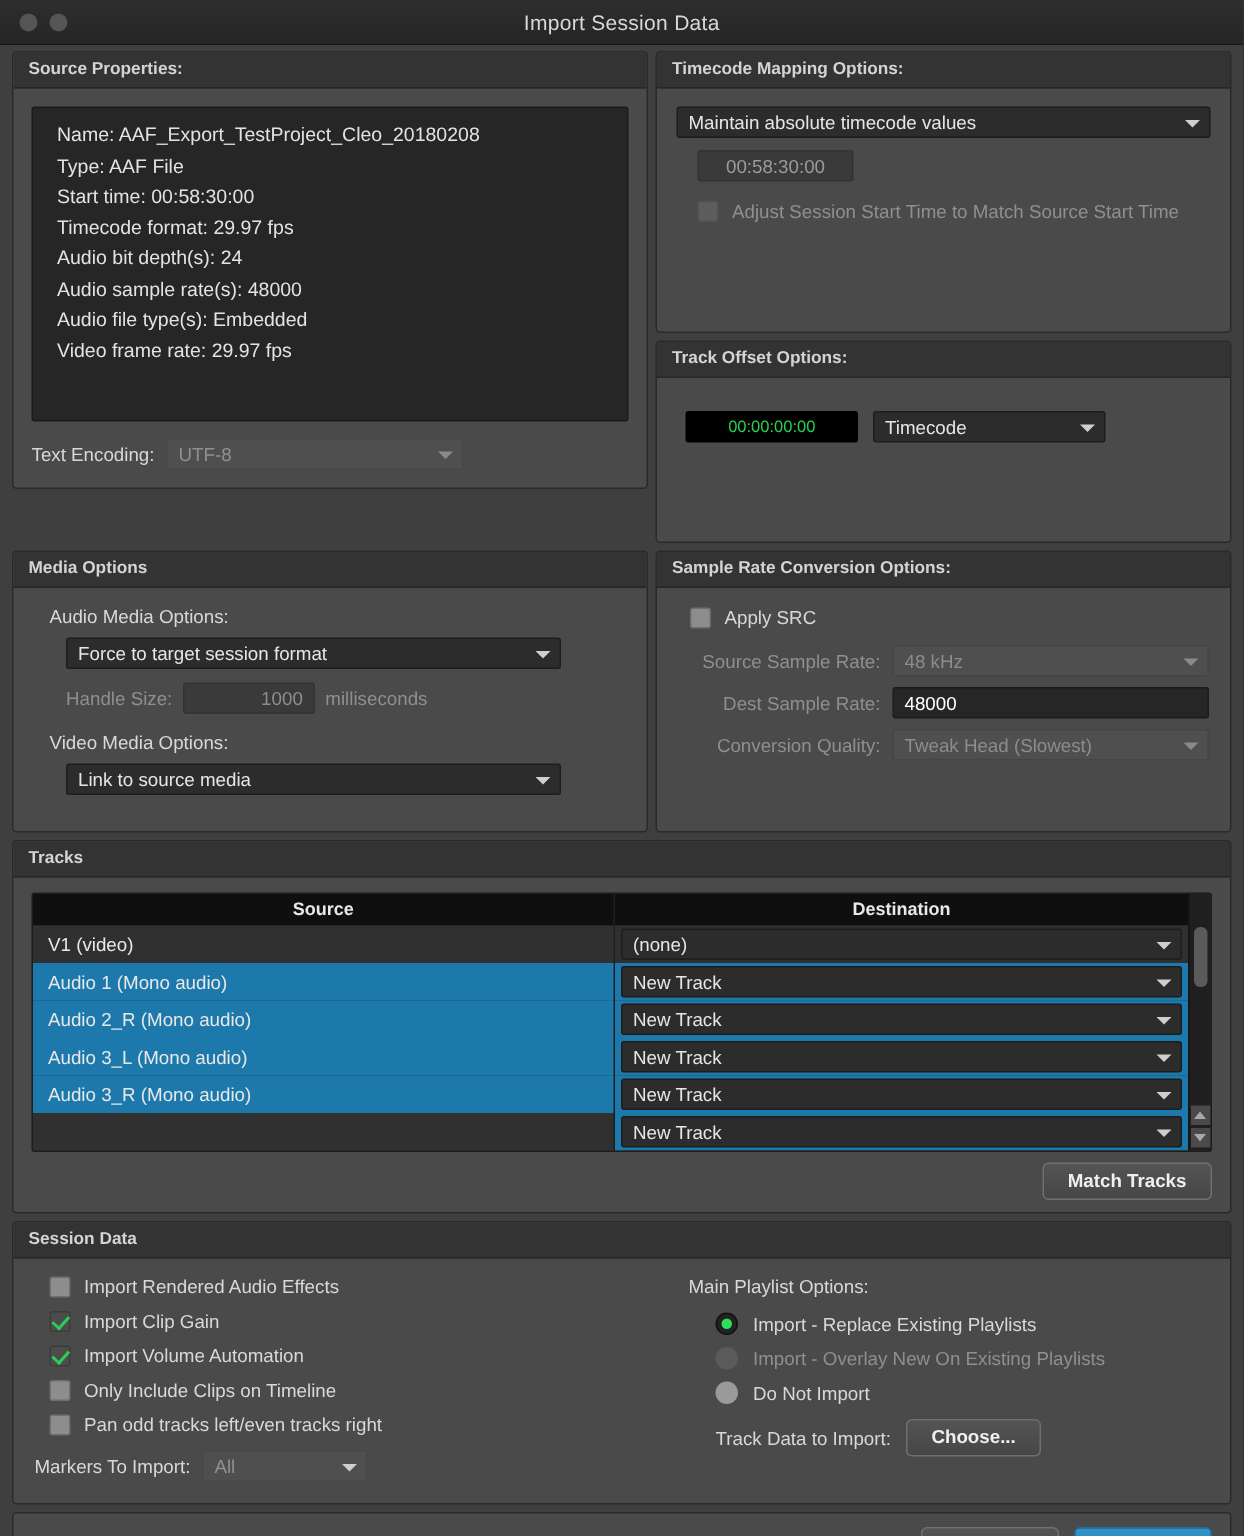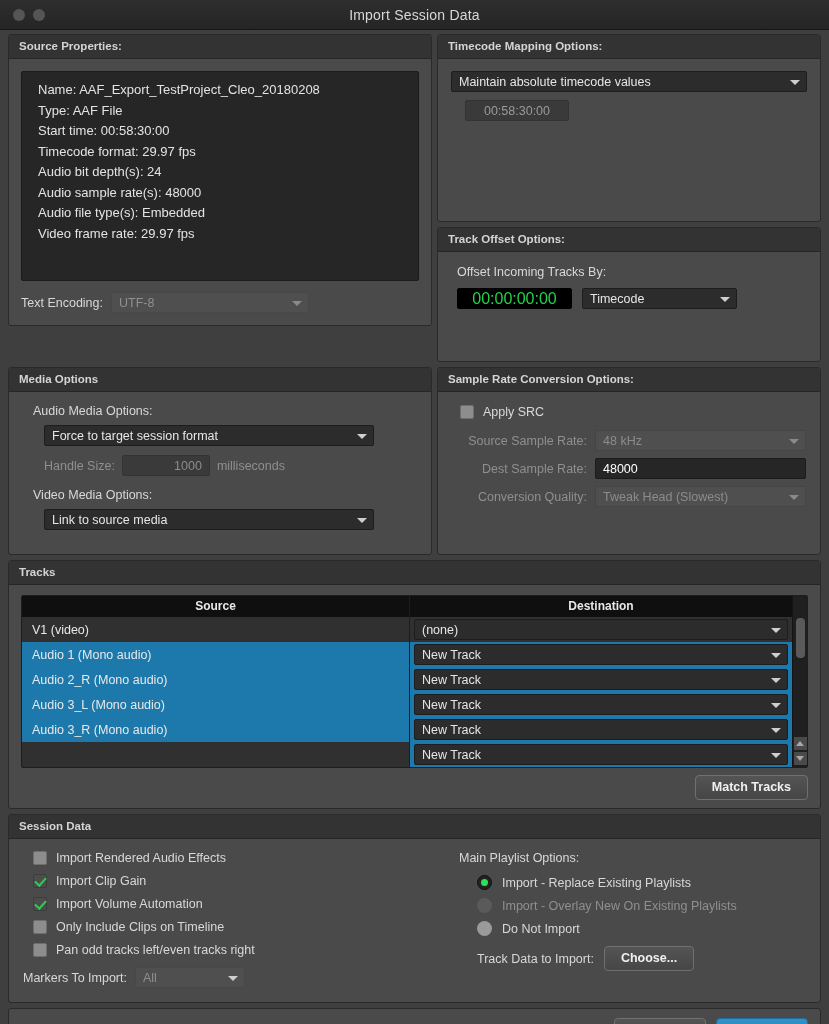--- a/index.html
+++ b/index.html
@@ -90,21 +90,21 @@
   
   .field {
     background: #262626; border: 1px solid #1b1b1b; border-radius: 2px;
     height: 21px; display: flex; align-items: center; padding: 0 7px;
     font-size: 12.5px; color: #ffffff;
   }
   .field.dis { color: #8c8c8c; justify-content: flex-end; background: #3a3a3a; border-color: #333; }
   .field.ro   { color: #9a9a9a; background: #3a3a3a; border-color: #333; }
   .field.tc {
     background: #000000; border: 1px solid #000; color: #25d04a;
-    justify-content: center; font-size: 16px;
+    justify-content: center; font-size: 11px;
   }
 
   
   .cb {
     width: 14px; height: 14px; border-radius: 2px;
     background: #8d8d8d; border: 1px solid #6f6f6f;
     flex: 0 0 14px; position: relative;
   }
   .cb.dim { background: #5d5d5d; border-color: #545454; }
   .cb.on {
@@ -240,27 +240,30 @@
         <div class="panel" style="height:188px;">
           <div class="panel-head">Timecode Mapping Options:</div>
           <div class="panel-body" style="padding:12px 13px;">
             <div class="sel">
               <span>Maintain absolute timecode values</span>
               <span class="caret"></span>
             </div>
             <div class="field ro" style="width:104px;margin:8px 0 8px 14px;justify-content:center;">
               <span>00:58:30:00</span>
             </div>
+            <div class="chkline" style="margin:13px 0 0 14px;">
+              <span class="cb dim"></span>
+              <span class="lbl dim">Adjust Session Start Time to Match Source Start Time</span>
+            </div>
           </div>
         </div>
 
         <div class="panel" style="height:135px;">
           <div class="panel-head">Track Offset Options:</div>
           <div class="panel-body" style="padding:13px 13px;">
-            <div class="lbl" style="margin-left:6px;">Offset Incoming Tracks By:</div>
             <div style="display:flex;gap:10px;margin:9px 0 0 6px;">
               <div class="field tc" style="flex:0 0 115px;">
                 <span>00:00:00:00</span>
               </div>
               <div class="sel" style="flex:0 0 155px;">
                 <span>Timecode</span>
                 <span class="caret"></span>
               </div>
             </div>
           </div>

